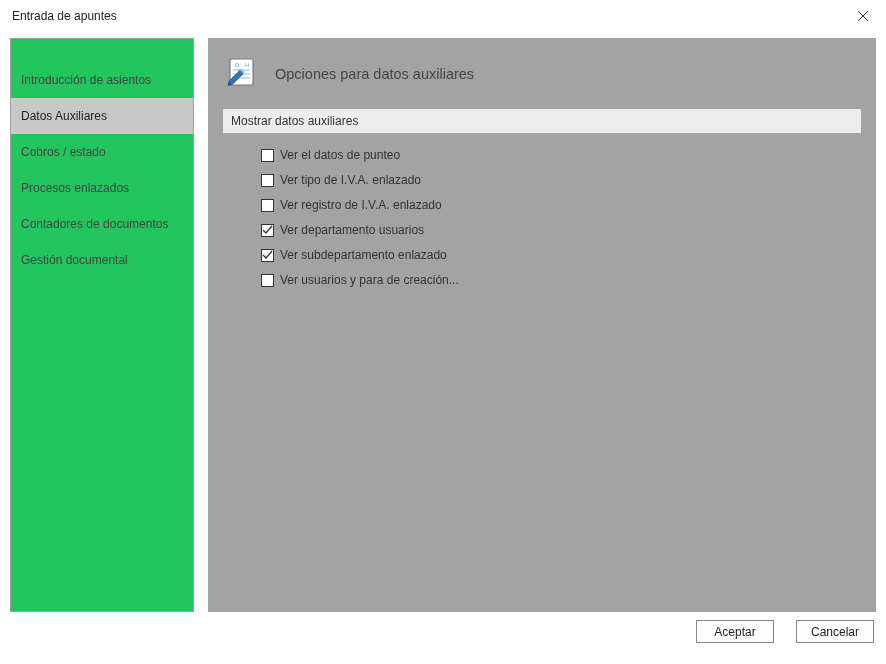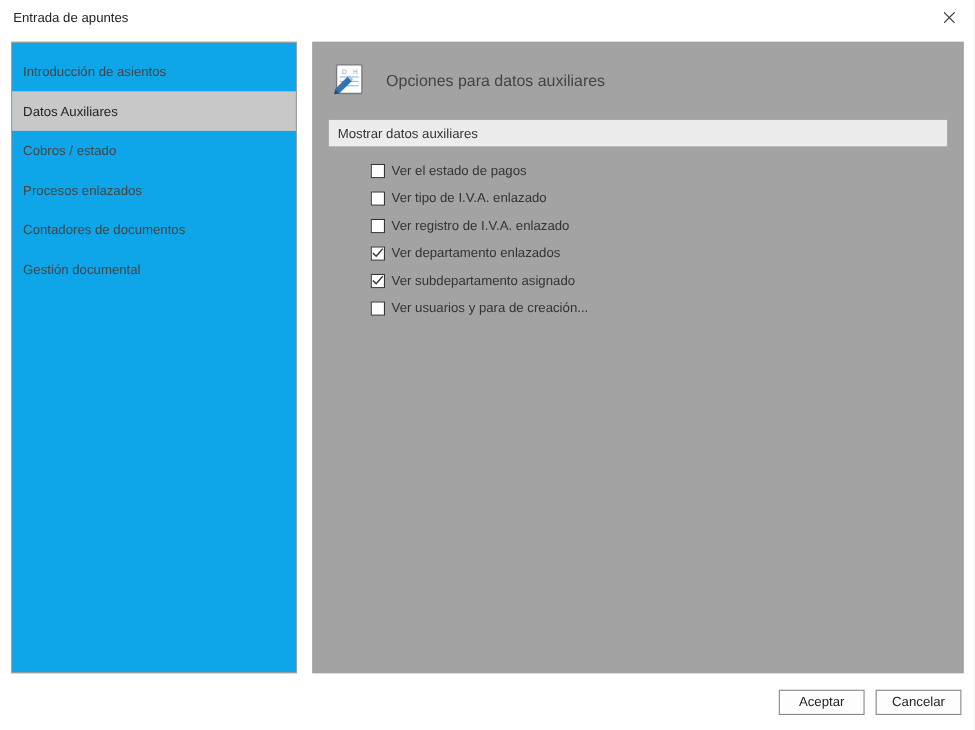--- a/index.html
+++ b/index.html
@@ -25,24 +25,24 @@
     cursor: pointer;
   }
   .titlebar .close-btn svg { width: 10px; height: 10px; }
   .body {
     flex: 1;
     display: flex;
     gap: 14px;
     padding: 6px 10px 8px 10px;
   }
   .sidebar {
-    width: 260px;
+    width: 184px;
     border: 1px solid #a0a0a0;
-    background: #0ea5e9;
-    padding-top: 8px;
+    background: #22c55e;
+    padding-top: 23px;
   }
   .sidebar-item {
     height: 36px;
     display: flex; align-items: center;
     padding: 0 10px;
     color: #444;
     cursor: pointer;
   }
   .sidebar-item.selected { background: #c8c8c8; color: #222; }
   .main {
@@ -72,22 +72,22 @@
     border: 1px solid #333;
     background: #fff;
     display: flex; align-items: center; justify-content: center;
     flex-shrink: 0;
   }
   .cbox svg { width: 11px; height: 11px; display: none; }
   .cbox.checked svg { display: block; }
   .check-label { color: #333; }
   .footer {
     height: 44px;
-    display: flex; align-items: center; justify-content: flex-end;
-    gap: 10px;
+    display: flex; align-items: flex-start; justify-content: flex-end;
+    gap: 22px;
     padding: 0 12px 8px 0;
   }
   .btn {
     min-width: 78px; height: 23px;
     border: 1px solid #888;
     background: #fdfdfd;
     display: flex; align-items: center; justify-content: center;
     font-size: 12px; color: #222;
     cursor: pointer;
     padding: 0 10px;
@@ -149,49 +149,49 @@
         <div class="section-title">Opciones para datos auxiliares</div>
       </div>
 
       <div class="group-label">Mostrar datos auxiliares</div>
 
       <div class="checklist">
         <div class="check-row">
           <span class="cbox">
             
           </span>
-          <span class="check-label">Ver el estado de pagos</span>
+          <span class="check-label">Ver el datos de punteo</span>
         </div>
         <div class="check-row">
           <span class="cbox">
             
           </span>
           <span class="check-label">Ver tipo de I.V.A. enlazado</span>
         </div>
         <div class="check-row">
           <span class="cbox">
             
           </span>
           <span class="check-label">Ver registro de I.V.A. enlazado</span>
         </div>
         <div class="check-row">
           <span class="cbox checked">
             <svg viewBox="0 0 11 11">
                 <polyline points="1,5 4,8 10,1" fill="none" stroke="#333" stroke-width="1.3"></polyline>
               </svg>
           </span>
-          <span class="check-label">Ver departamento enlazados</span>
+          <span class="check-label">Ver departamento usuarios</span>
         </div>
         <div class="check-row">
           <span class="cbox checked">
             <svg viewBox="0 0 11 11">
                 <polyline points="1,5 4,8 10,1" fill="none" stroke="#333" stroke-width="1.3"></polyline>
               </svg>
           </span>
-          <span class="check-label">Ver subdepartamento asignado</span>
+          <span class="check-label">Ver subdepartamento enlazado</span>
         </div>
         <div class="check-row">
           <span class="cbox">
             
           </span>
           <span class="check-label">Ver usuarios y para de creación...</span>
         </div>
       </div>
     </div>
   </div>

